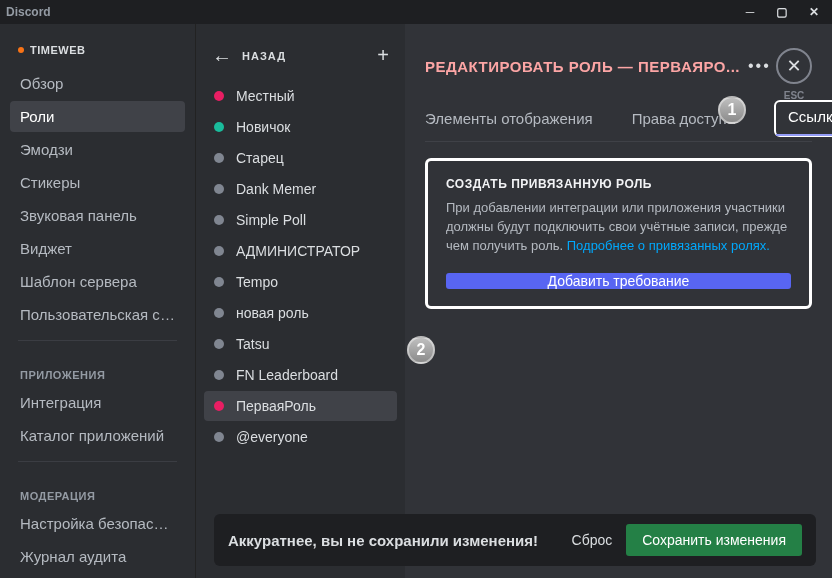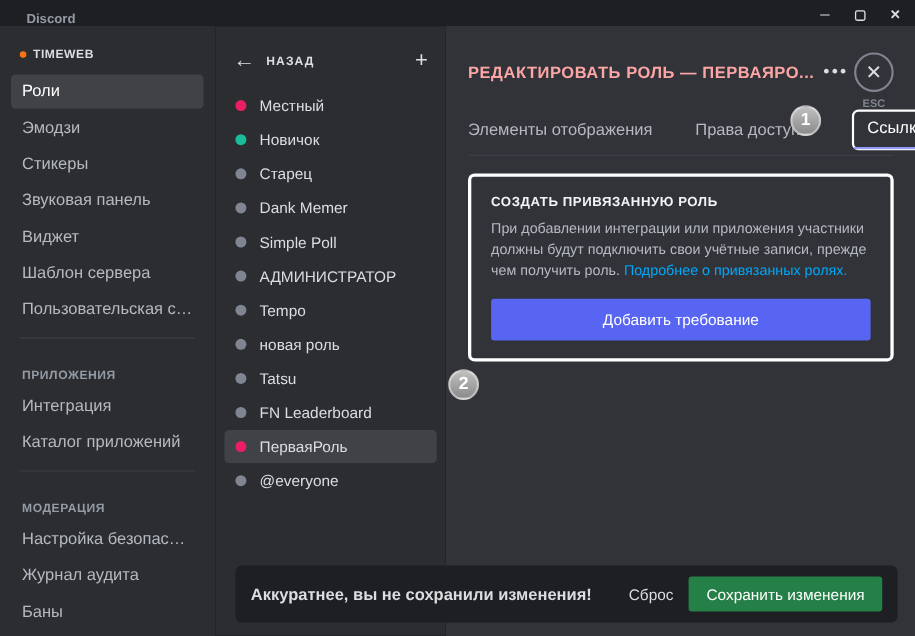--- a/index.html
+++ b/index.html
@@ -1,18 +1,18 @@
 <!DOCTYPE html>
 <html><head>
   <meta charset="utf-8">
   <style>
     * { margin: 0; padding: 0; box-sizing: border-box; font-family: -apple-system, BlinkMacSystemFont, "Segoe UI", sans-serif; }
     body { background: #1e1f22; color: #dbdee1; width: 832px; height: 578px; overflow: hidden; position: relative; }
     
-    .titlebar { height: 24px; background: #1e1f22; display: flex; align-items: flex-end; padding-left: 24px; font-size: 12px; color: #949ba4; font-weight: 600; }
+    .titlebar { height: 24px; background: #1e1f22; display: flex; align-items: center; padding-left: 6px; font-size: 12px; color: #949ba4; font-weight: 600; }
     .titlebar-controls { margin-left: auto; display: flex; gap: 4px; padding-right: 4px; }
     .win-btn { width: 28px; height: 22px; display: flex; align-items: center; justify-content: center; cursor: pointer; color: #dbdee1; font-size: 12px; }
     
     .main { display: flex; height: calc(100% - 24px); }
     
     .col-sidebar { width: 195px; background: #2b2d31; padding: 20px 10px 10px 10px; overflow-y: auto; }
     .server-name { font-size: 11px; font-weight: 700; color: #dbdee1; letter-spacing: 0.5px; padding: 0 8px 12px 8px; display: flex; align-items: center; gap: 6px; }
     .server-dot { width: 6px; height: 6px; border-radius: 50%; background: #f97316; }
     .sidebar-item { padding: 7px 10px; font-size: 15px; color: #b5bac1; border-radius: 4px; cursor: pointer; margin-bottom: 2px; white-space: nowrap; overflow: hidden; text-overflow: ellipsis; }
     .sidebar-item.active { background: rgba(78,80,88,0.6); color: #fff; }
@@ -38,21 +38,21 @@
     .tabs { display: flex; gap: 39px; border-bottom: 1px solid #3f4147; margin-bottom: 16px; align-items: flex-end; }
     .tab { font-size: 15px; color: #b5bac1; padding-bottom: 14px; cursor: pointer; position: relative; white-space: nowrap; }
     .tab.active { color: #fff; }
     .tab.active::after { content:''; position: absolute; left: 0; right: 0; bottom: -1px; height: 2px; background: #949cf7; }
     .tab.highlight { border: 2px solid #fff; border-radius: 6px; padding: 6px 12px 10px 12px; margin-bottom: 4px; }
     
     .linked-box { border: 3px solid #fff; border-radius: 6px; padding: 16px 18px; background: #313338; position: relative; }
     .linked-title { font-size: 12px; font-weight: 700; color: #f2f3f5; letter-spacing: 0.5px; margin-bottom: 8px; }
     .linked-desc { font-size: 13px; color: #b5bac1; line-height: 1.45; margin-bottom: 16px; }
     .linked-link { color: #00a8fc; cursor: pointer; }
-    .add-req-btn { width: 100%; padding: 11px; background: #5865f2; color: #fff; border: none; border-radius: 3px; font-size: 14px; font-weight: 500; cursor: pointer; }
+    .add-req-btn { width: 100%; background: #5865f2; color: #fff; border: none; border-radius: 3px; font-size: 14px; font-weight: 500; cursor: pointer; }
     
     .num-badge { position: absolute; width: 28px; height: 28px; border-radius: 50%; background: linear-gradient(180deg,#bfbfbf,#8b8b8b); color: #fff; font-size: 16px; font-weight: 700; display: flex; align-items: center; justify-content: center; border: 2px solid rgba(255,255,255,0.4); }
     .badge-1 { top: 72px; right: 86px; }
     .badge-2 { top: 312px; left: 2px; }
     
     .save-bar { position: absolute; left: 214px; right: 16px; bottom: 12px; background: #1e1f22; border-radius: 6px; padding: 10px 14px; display: flex; align-items: center; font-size: 15px; }
     .save-msg { color: #dbdee1; font-weight: 600; flex: 1; }
     .reset-btn { background: transparent; color: #dbdee1; border: none; font-size: 14px; padding: 8px 14px; cursor: pointer; font-weight: 500; }
     .save-btn { background: #248046; color: #fff; border: none; font-size: 14px; padding: 8px 16px; border-radius: 3px; cursor: pointer; font-weight: 500; }
   </style>
@@ -68,20 +68,21 @@
   </div>
 </div>
 
 <div class="main">
 
   <div class="col-sidebar">
     <div class="server-name">
       <span class="server-dot"></span>
       <span>TIMEWEB</span>
     </div>
+    <div class="sidebar-item">Обзор</div>
     <div class="sidebar-item active">Роли</div>
     <div class="sidebar-item">Эмодзи</div>
     <div class="sidebar-item">Стикеры</div>
     <div class="sidebar-item">Звуковая панель</div>
     <div class="sidebar-item">Виджет</div>
     <div class="sidebar-item">Шаблон сервера</div>
     <div class="sidebar-item">Пользовательская сс...</div>
     <div class="sidebar-divider"></div>
     <div class="sidebar-header">ПРИЛОЖЕНИЯ</div>
     <div class="sidebar-item">Интеграция</div>

